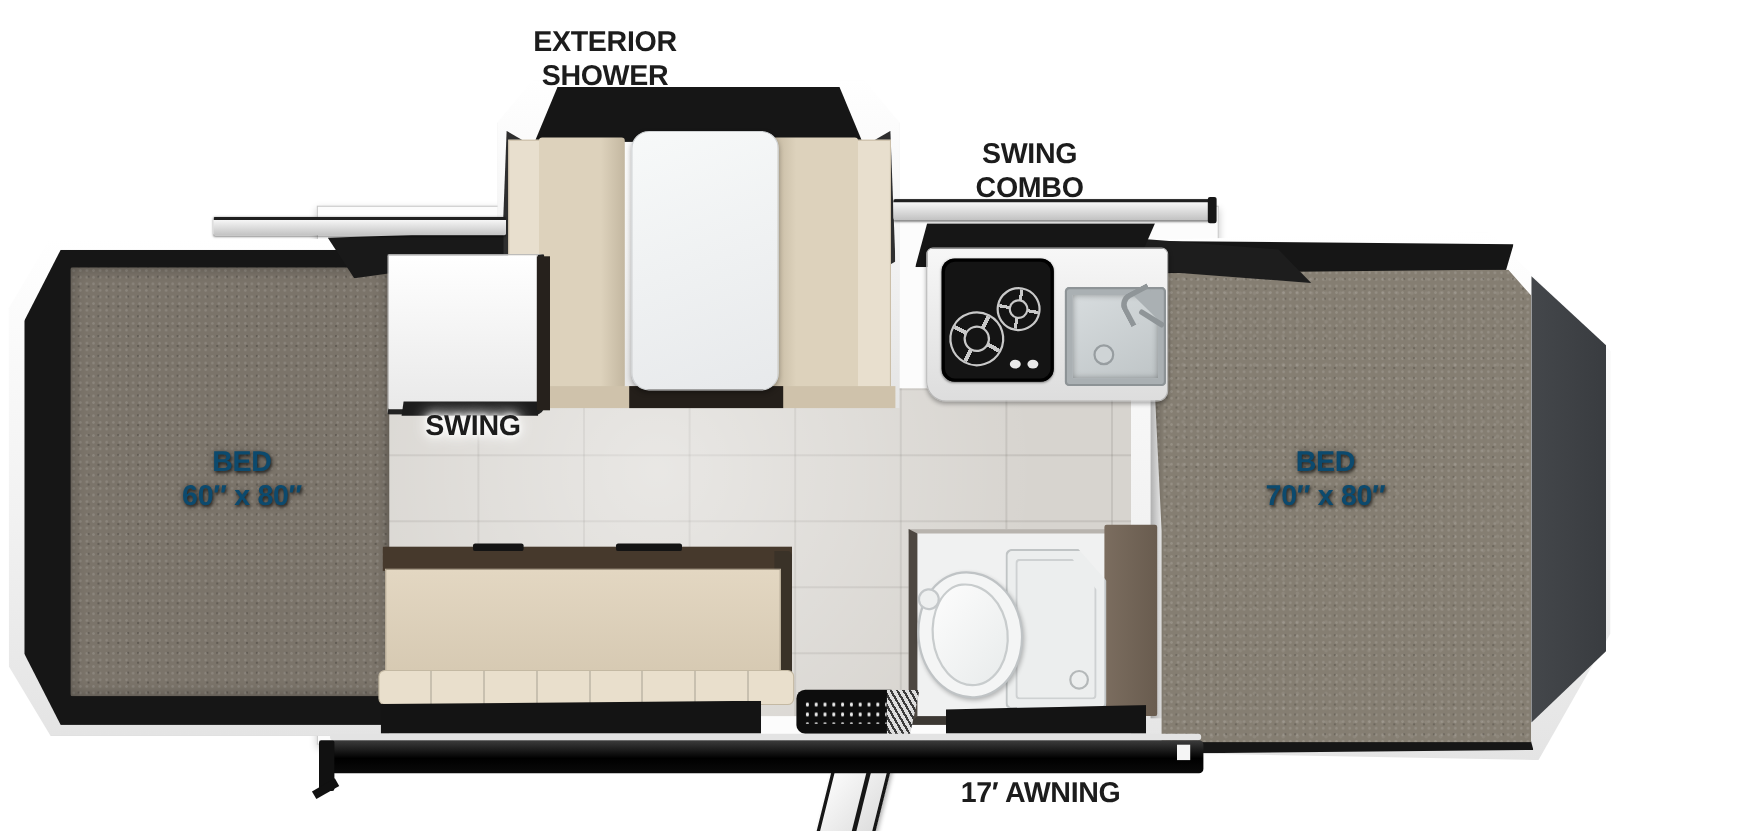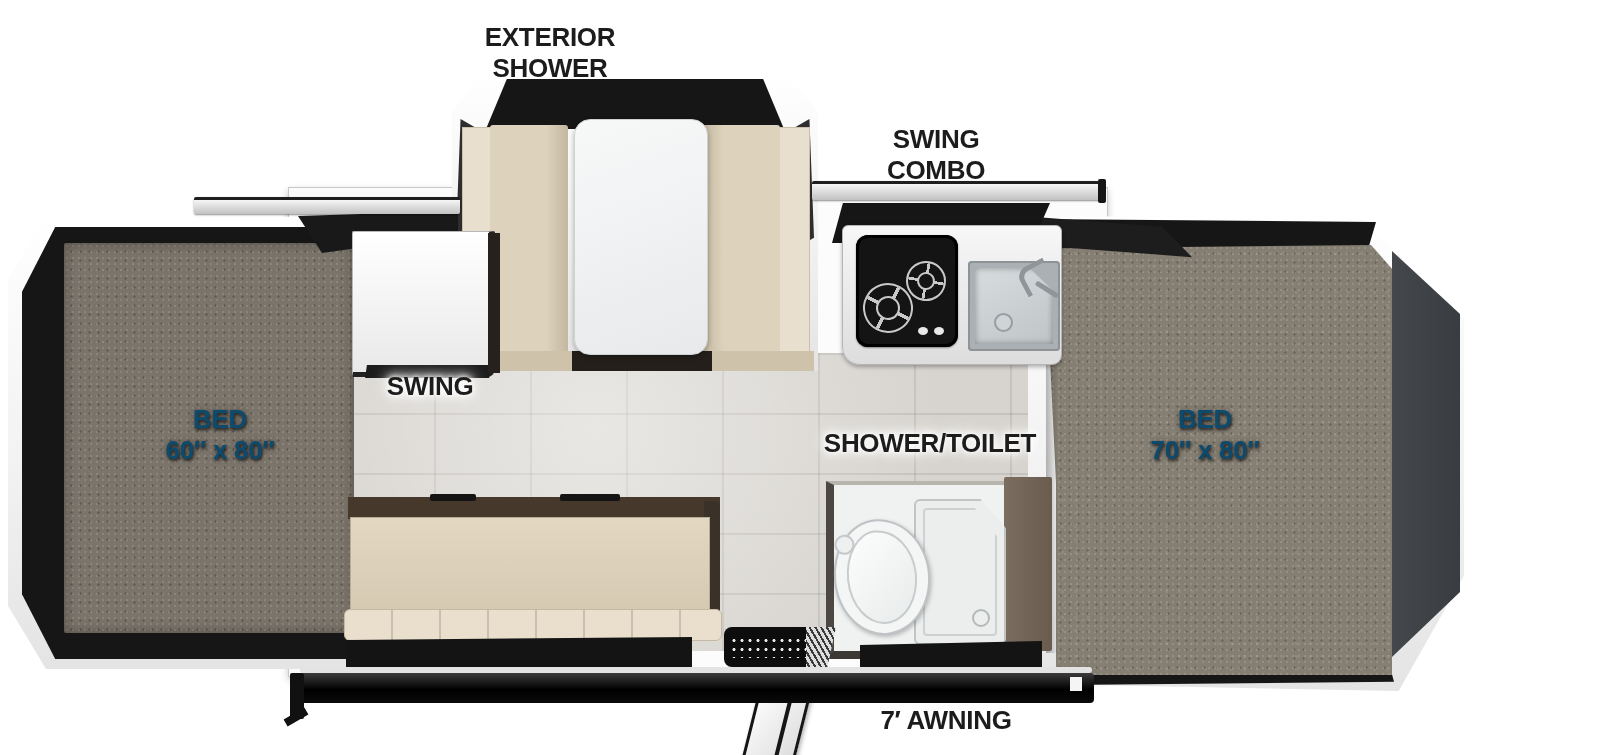--- a/index.html
+++ b/index.html
@@ -190,23 +190,22 @@
     <div>COMBO</div>
   </div>
   <div class="lbl glow" style="left:430px;top:350px;">
     <div>SWING</div>
   </div>
   <div class="lbl white" style="left:220px;top:383px;">
     <div>BED</div>
     <div>60″ x 80″</div>
   </div>
   <div class="lbl glow" style="left:930px;top:407px;">
-    <div>SHOWER/TOILET</div>
   </div>
   <div class="lbl white" style="left:1205px;top:383px;">
     <div>BED</div>
     <div>70″ x 80″</div>
   </div>
   <div class="lbl" style="left:946px;top:684px;">
-    <div>7′ AWNING</div>
+    <div>17′ AWNING</div>
   </div>
 
 </div>
 
 </body></html>

